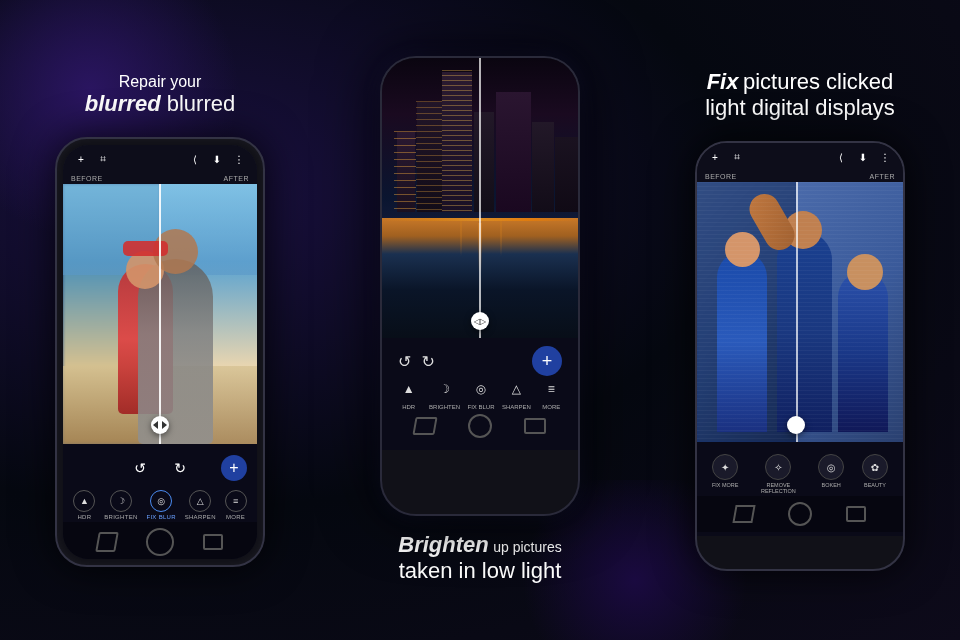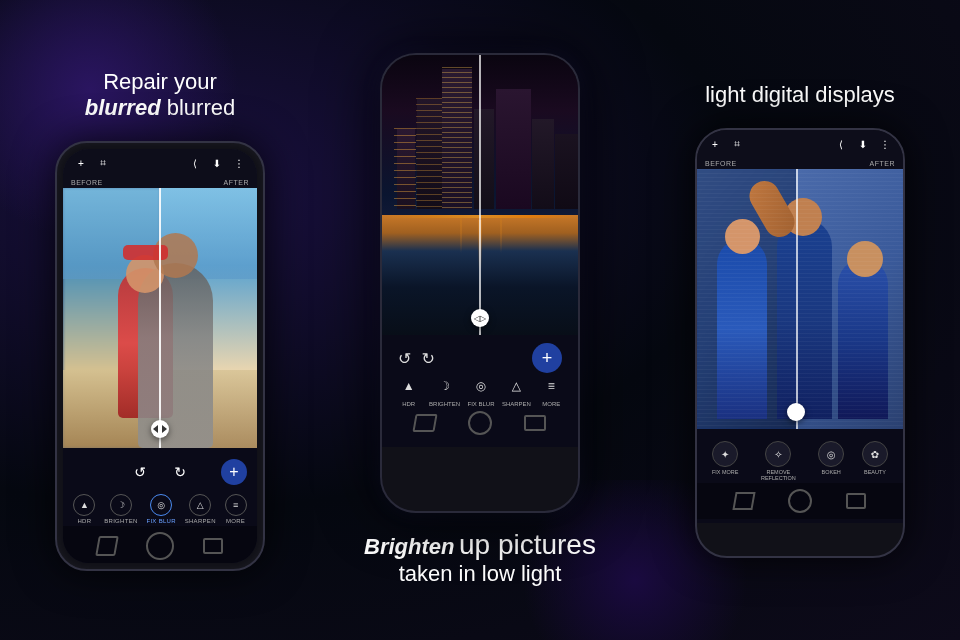--- a/index.html
+++ b/index.html
@@ -53,21 +53,21 @@
       width: 300px;
       flex-shrink: 0;
     }
 
     .left-text {
       text-align: center;
       color: white;
       margin-bottom: 20px;
     }
     .left-text .line1 {
-      font-size: 22px;
+      font-size: 16px;
       font-weight: 400;
     }
     .left-text .line2 {
       font-size: 22px;
     }
     .left-text .bold {
       font-weight: 900;
       font-style: italic;
     }
 
@@ -384,21 +384,21 @@
       align-items: center;
       padding: 4px 10px;
     }
 
     .center-text {
       text-align: center;
       color: white;
       margin-top: 16px;
     }
     .center-text .bold { font-weight: 900; font-style: italic; font-size: 22px; }
-    .center-text .normal { font-size: 28px; }
+    .center-text .normal { font-size: 14px; }
 
     
     .right-section {
       display: flex;
       flex-direction: column;
       align-items: center;
       width: 300px;
       flex-shrink: 0;
     }
 
@@ -694,20 +694,25 @@
         <span class="bold">Brighten</span>
         <span class="normal"> </span>
         <span class="normal">up pictures</span>
       </div>
       <div class="normal" style="font-size:22px">taken in low light</div>
     </div>
   </div>
 
   <div class="right-section">
     <div class="right-text">
+      <div>
+        <span class="bold" style="font-weight:900;font-style:italic;font-size:22px">Fix</span>
+        <span style="font-size:22px;color:white"> </span>
+        <span style="font-size:22px;color:white">pictures clicked</span>
+      </div>
       <div style="font-size:22px;color:white">light digital displays</div>
     </div>
 
     <div class="right-phone" style="position:relative">
 
       <div class="phone-toolbar">
         <div class="toolbar-left">
           <div class="toolbar-icon">+</div>
           <div class="toolbar-icon">⌗</div>
         </div>

